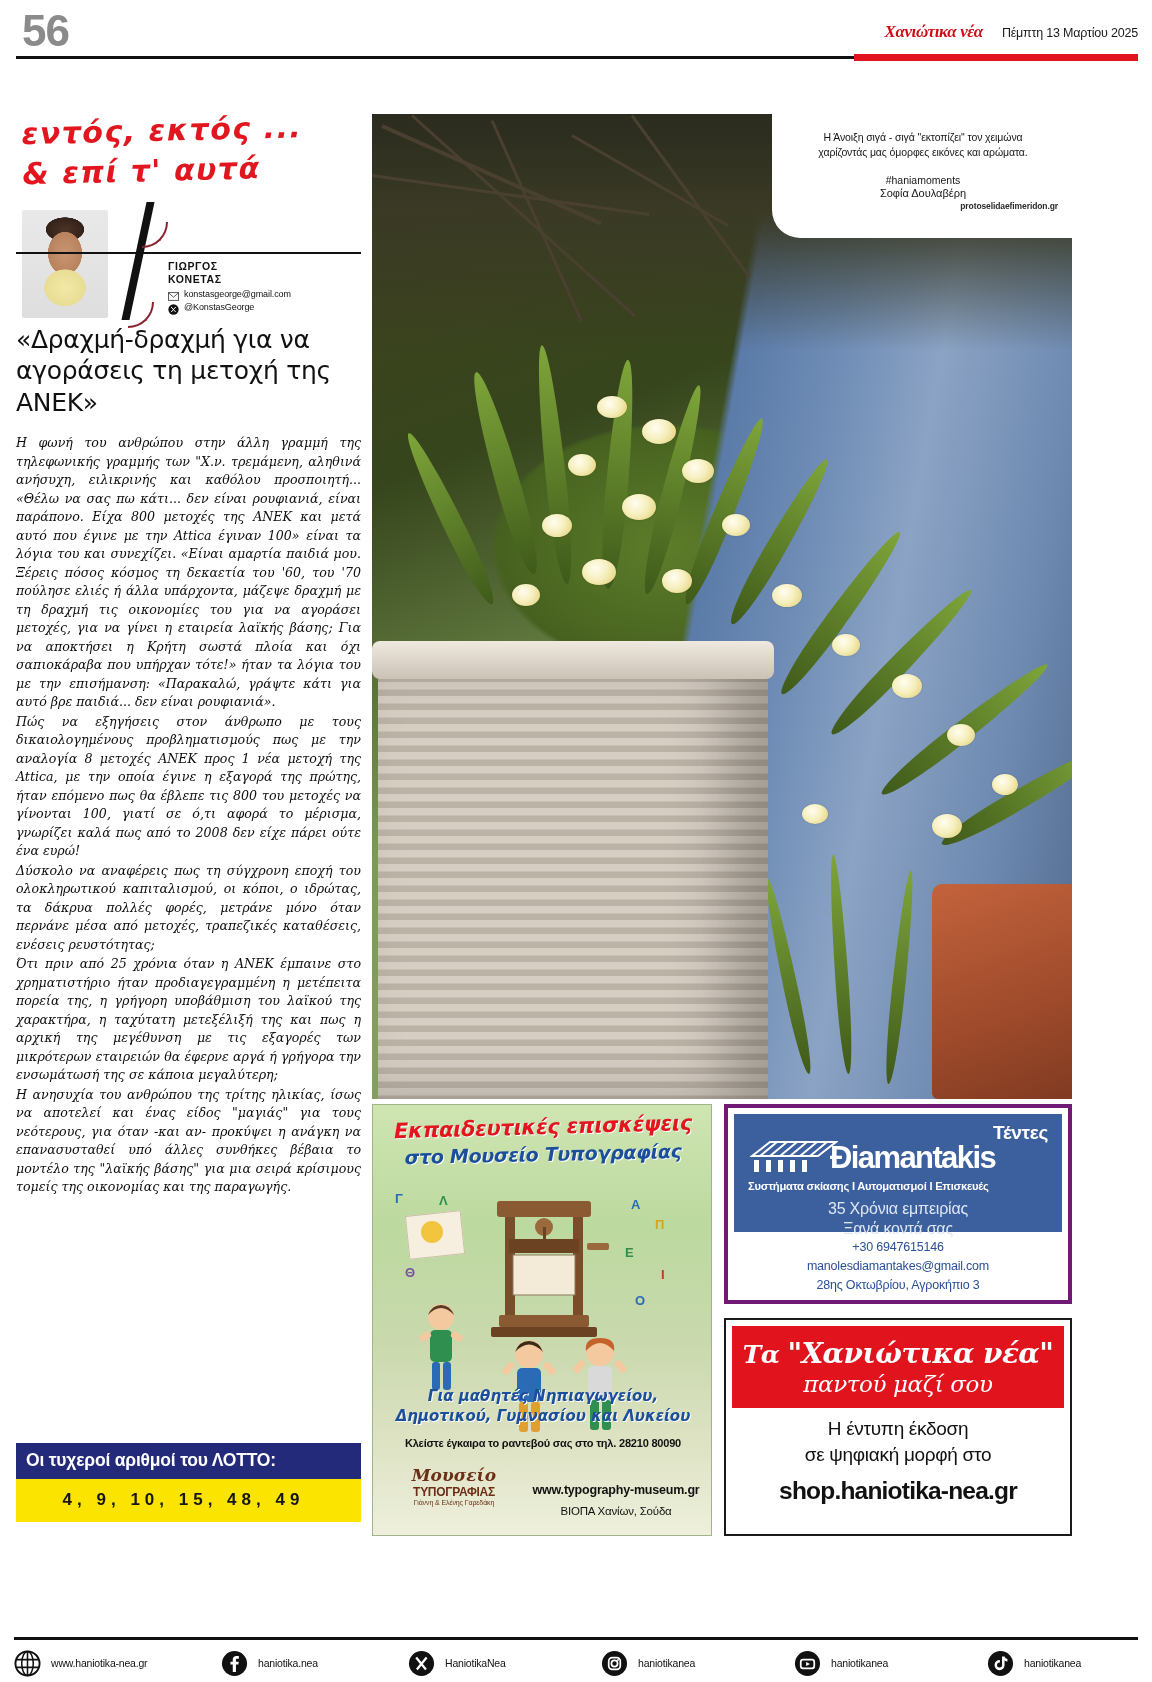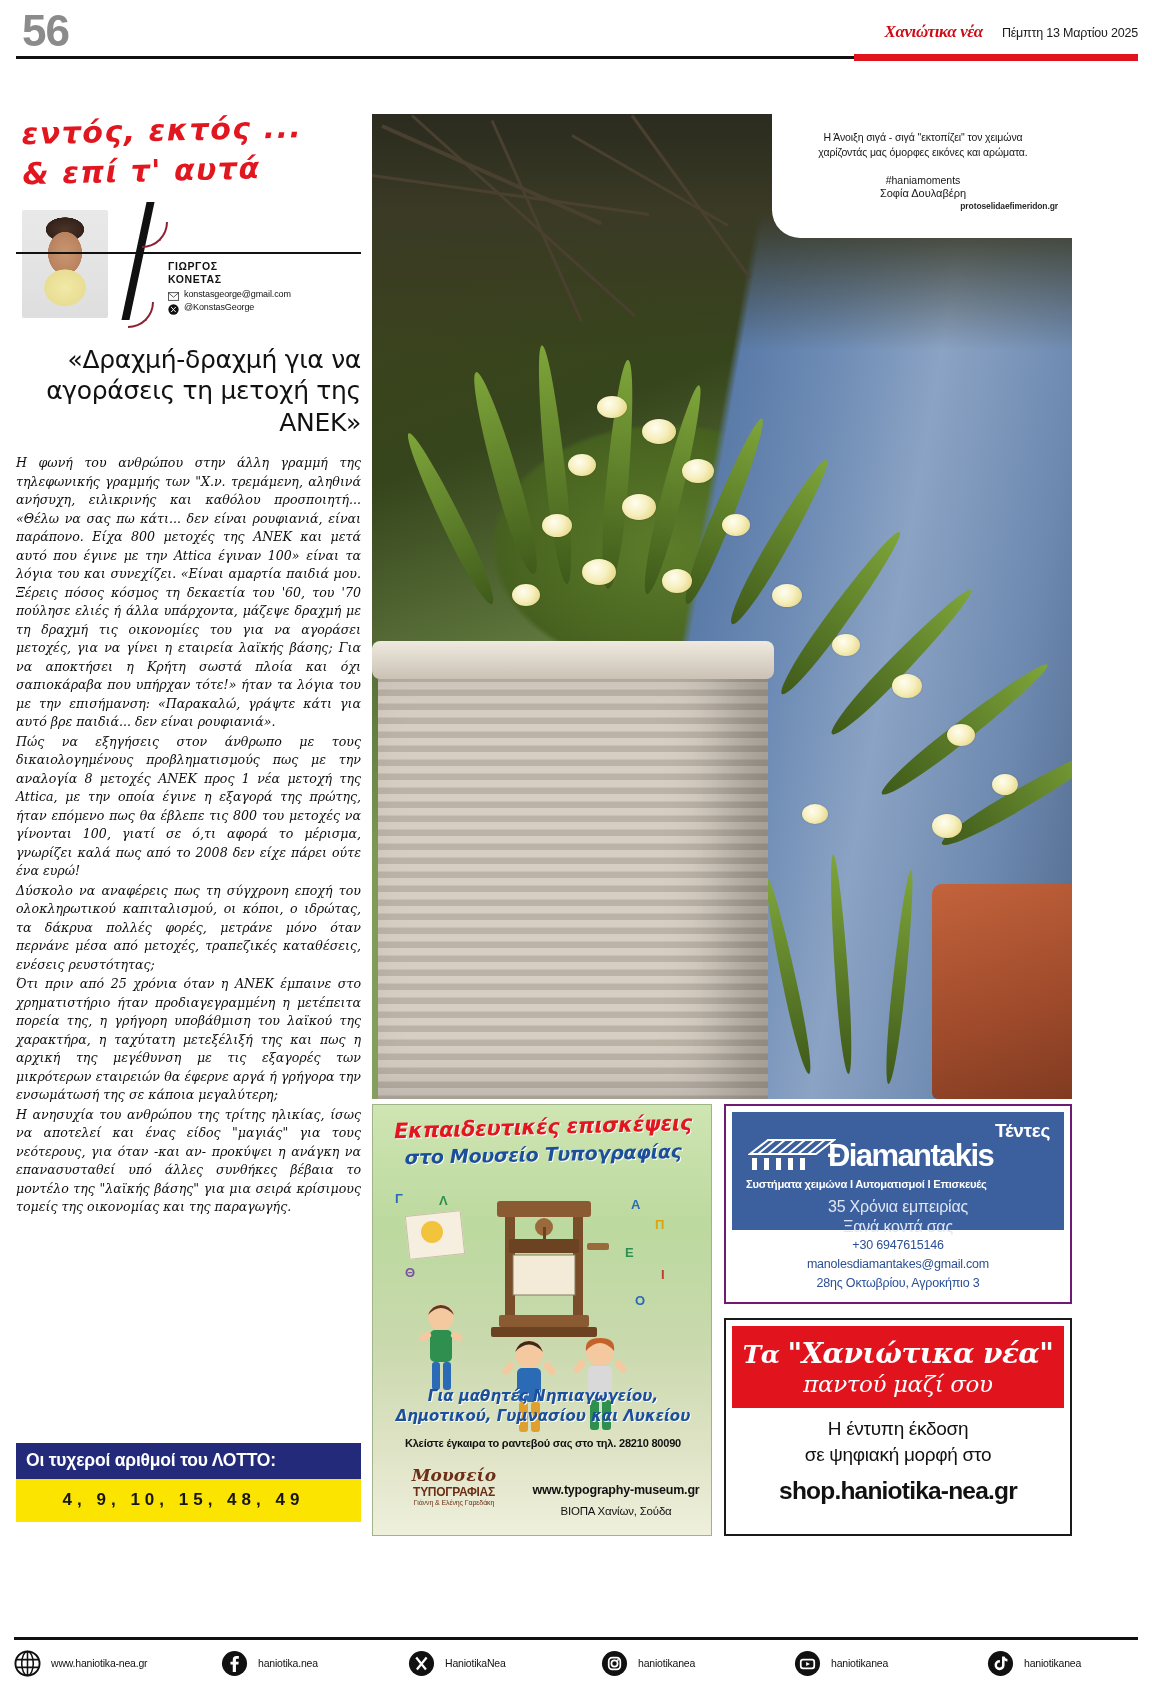--- a/index.html
+++ b/index.html
@@ -72,21 +72,21 @@
     border-radius: 0 0 26px 0;
   }
   #author-info { position: absolute; left: 152px; top: 58px; }
   .author-name { font-size: 10.5px; font-weight: bold; color: #111; letter-spacing: 0.6px; line-height: 1.25; }
   .contact-row { display: flex; align-items: center; gap: 5px; margin-top: 2px; }
   .contact-row span.txt { font-size: 9px; color: #111; letter-spacing: -0.1px; }
   .mini-icon { width: 11px; height: 11px; display: inline-block; flex: 0 0 auto; }
 
   
   #article-title {
-    margin-top: 24px; text-align: right;
+    margin-top: 4px; text-align: left;
     font-family: "DejaVu Sans", sans-serif;
     font-size: 25px; line-height: 1.26; color: #111;
     letter-spacing: -0.3px;
   }
 
   
   #article-body { margin-top: 16px; }
   #article-body p {
     font-family: "DejaVu Serif", serif;
     font-style: italic;
@@ -220,21 +220,21 @@
     font-size: 12.5px; font-weight: bold; color: #111; letter-spacing: -0.2px;
   }
   #ad-museum-addr {
     position: absolute; left: 150px; top: 400px; width: 186px; text-align: center;
     font-size: 11.5px; color: #111; letter-spacing: -0.2px;
   }
 
   
   #ad-diamantakis {
     position: absolute; left: 724px; top: 1104px; width: 348px; height: 200px;
-    background: #ffffff; border: 2px solid #701a75;
+    background: #ffffff; border: 4px solid #701a75;
   }
   #dia-blue {
     position: absolute; left: 6px; top: 6px; right: 6px; height: 118px;
     background: #3c5f9e;
   }
   #dia-tentes {
     position: absolute; right: 14px; top: 8px;
     font-size: 19px; font-weight: bold; color: #ffffff; letter-spacing: -0.3px;
   }
   #dia-logo-row { position: absolute; left: 16px; top: 26px; display: flex; }
@@ -516,21 +516,21 @@
           <path d="M10 16 L27 2 M20 16 L37 2 M30 16 L47 2 M40 16 L57 2 M50 16 L67 2 M60 16 L77 2" stroke="#fff" stroke-width="2"></path>
           <rect x="4" y="20" width="5" height="12" fill="#fff"></rect>
           <rect x="16" y="20" width="5" height="12" fill="#fff"></rect>
           <rect x="28" y="20" width="5" height="12" fill="#fff"></rect>
           <rect x="40" y="20" width="5" height="12" fill="#fff"></rect>
           <rect x="52" y="20" width="5" height="12" fill="#fff"></rect>
         </svg>
       </span>
       <span id="dia-name">Điamantakis</span>
     </div>
-    <div id="dia-services">Συστήματα χειμώνα Ι Αυτοματισμοί Ι Επισκευές</div>
+    <div id="dia-services">Συστήματα σκίασης Ι Αυτοματισμοί Ι Επισκευές</div>
     <div id="dia-years">35 Χρόνια εμπειρίας</div>
     <div id="dia-again">Ξανά κοντά σας</div>
   </div>
   <div id="dia-contact">
     <div>+30 6947615146</div>
     <div>manolesdiamantakes@gmail.com</div>
     <div>28ης Οκτωβρίου, Αγροκήπιο 3</div>
   </div>
 </div>
 

